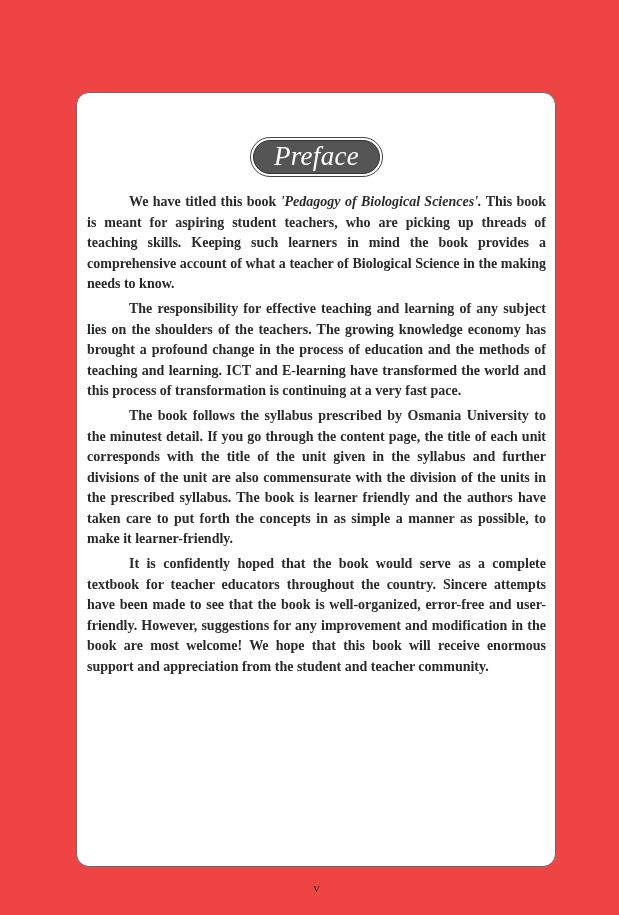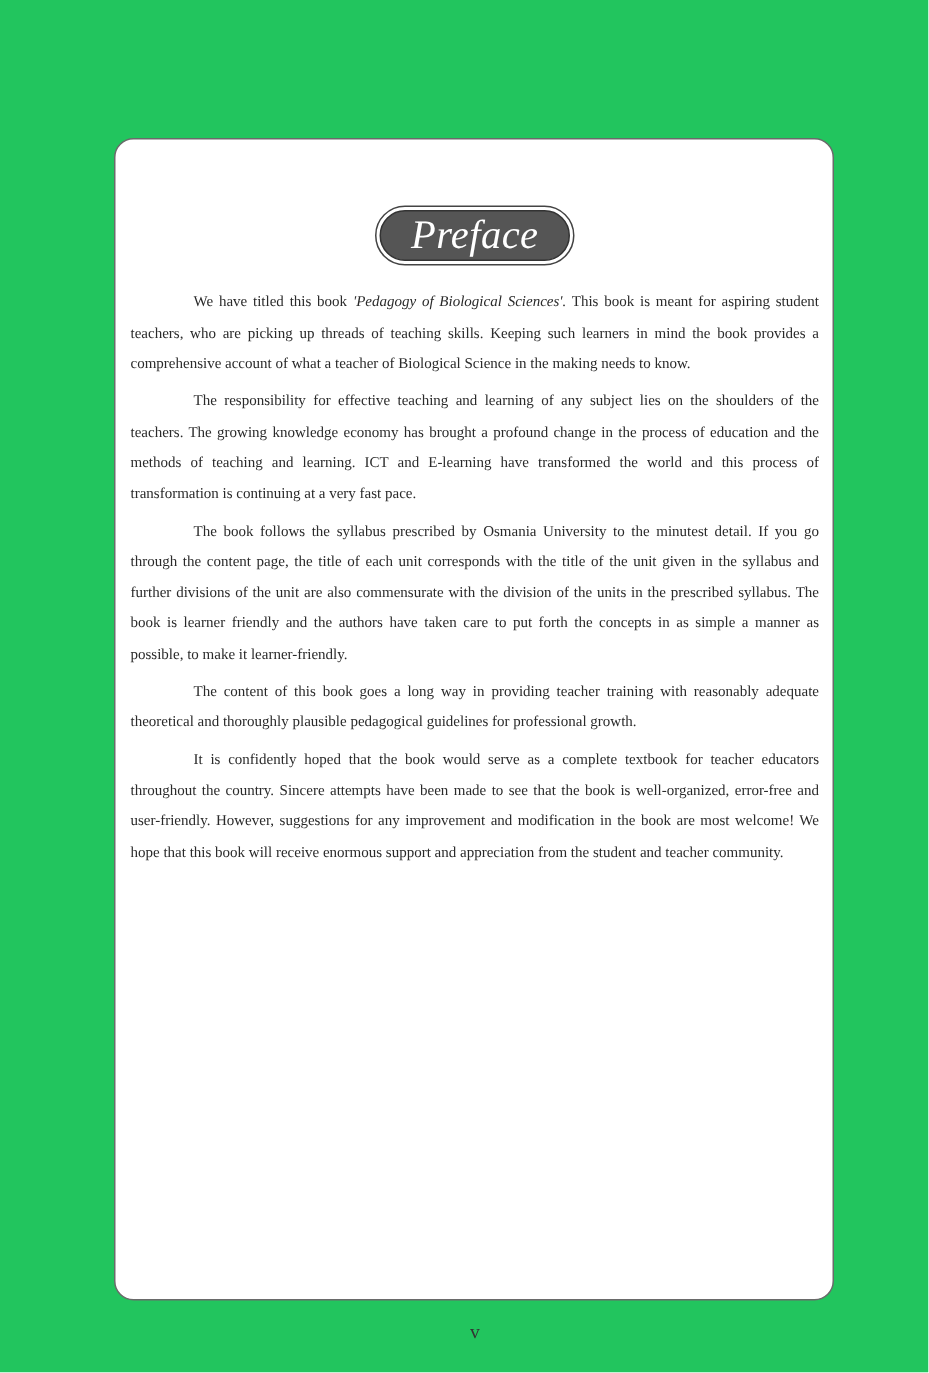--- a/index.html
+++ b/index.html
@@ -12,21 +12,21 @@
       height: 915px;
       position: relative;
       overflow: hidden;
       font-family: "Liberation Serif", "DejaVu Serif", serif;
       color: #2b2b2b;
     }
     .page {
       position: absolute;
       left: 0; top: 0;
       width: 619px; height: 915px;
-      background: #22c55e;
+      background: #ef4444;
     }
     .frame {
       position: absolute;
       left: 76px;
       top: 92px;
       width: 480px;
       height: 775px;
       border: 1.5px solid #6a6a6a;
       border-radius: 13px;
       box-sizing: border-box;
@@ -65,25 +65,26 @@
       margin-top: -2px;
     }
     .content {
       position: absolute;
       left: 87px;
       top: 192px;
       width: 459px;
     }
     .para {
       margin: 0 0 4.6px 0;
-      font-size: 10px;
+      font-size: 14px;
       line-height: 20.5px;
       text-align: justify;
       text-indent: 42px;
       color: #2a2a2a;
+      font-weight: bold;
     }
     .para em {
       font-style: italic;
     }
     .page-number {
       position: absolute;
       left: 0;
       width: 619px;
       top: 880px;
       text-align: center;
@@ -101,18 +102,17 @@
   <div class="badge-wrap">
     <div class="badge">
       <span class="badge-text">Preface</span>
     </div>
   </div>
 
   <div class="content">
     <p class="para"><span>We have titled this book </span><em>'Pedagogy of Biological Sciences'.</em><span> This book is meant for aspiring student teachers, who are picking up threads of teaching skills. Keeping such learners in mind the book provides a comprehensive account of what a teacher of Biological Science in the making needs to know.</span></p>
     <p class="para">The responsibility for effective teaching and learning of any subject lies on the shoulders of the teachers. The growing knowledge economy has brought a profound change in the process of education and the methods of teaching and learning. ICT and E-learning have transformed the world and this process of transformation is continuing at a very fast pace.</p>
     <p class="para">The book follows the syllabus prescribed by Osmania University to the minutest detail. If you go through the content page, the title of each unit corresponds with the title of the unit given in the syllabus and further divisions of the unit are also commensurate with the division of the units in the prescribed syllabus. The book is learner friendly and the authors have taken care to put forth the concepts in as simple a manner as possible, to make it learner-friendly.</p>
-    <p class="para">The content of this book goes a long way in providing teacher training with reasonably adequate theoretical and thoroughly plausible pedagogical guidelines for professional growth.</p>
     <p class="para">It is confidently hoped that the book would serve as a complete textbook for teacher educators throughout the country. Sincere attempts have been made to see that the book is well-organized, error-free and user-friendly. However, suggestions for any improvement and modification in the book are most welcome! We hope that this book will receive enormous support and appreciation from the student and teacher community.</p>
   </div>
 
   <div class="page-number">v</div>
 </div>
 
 </body></html>

